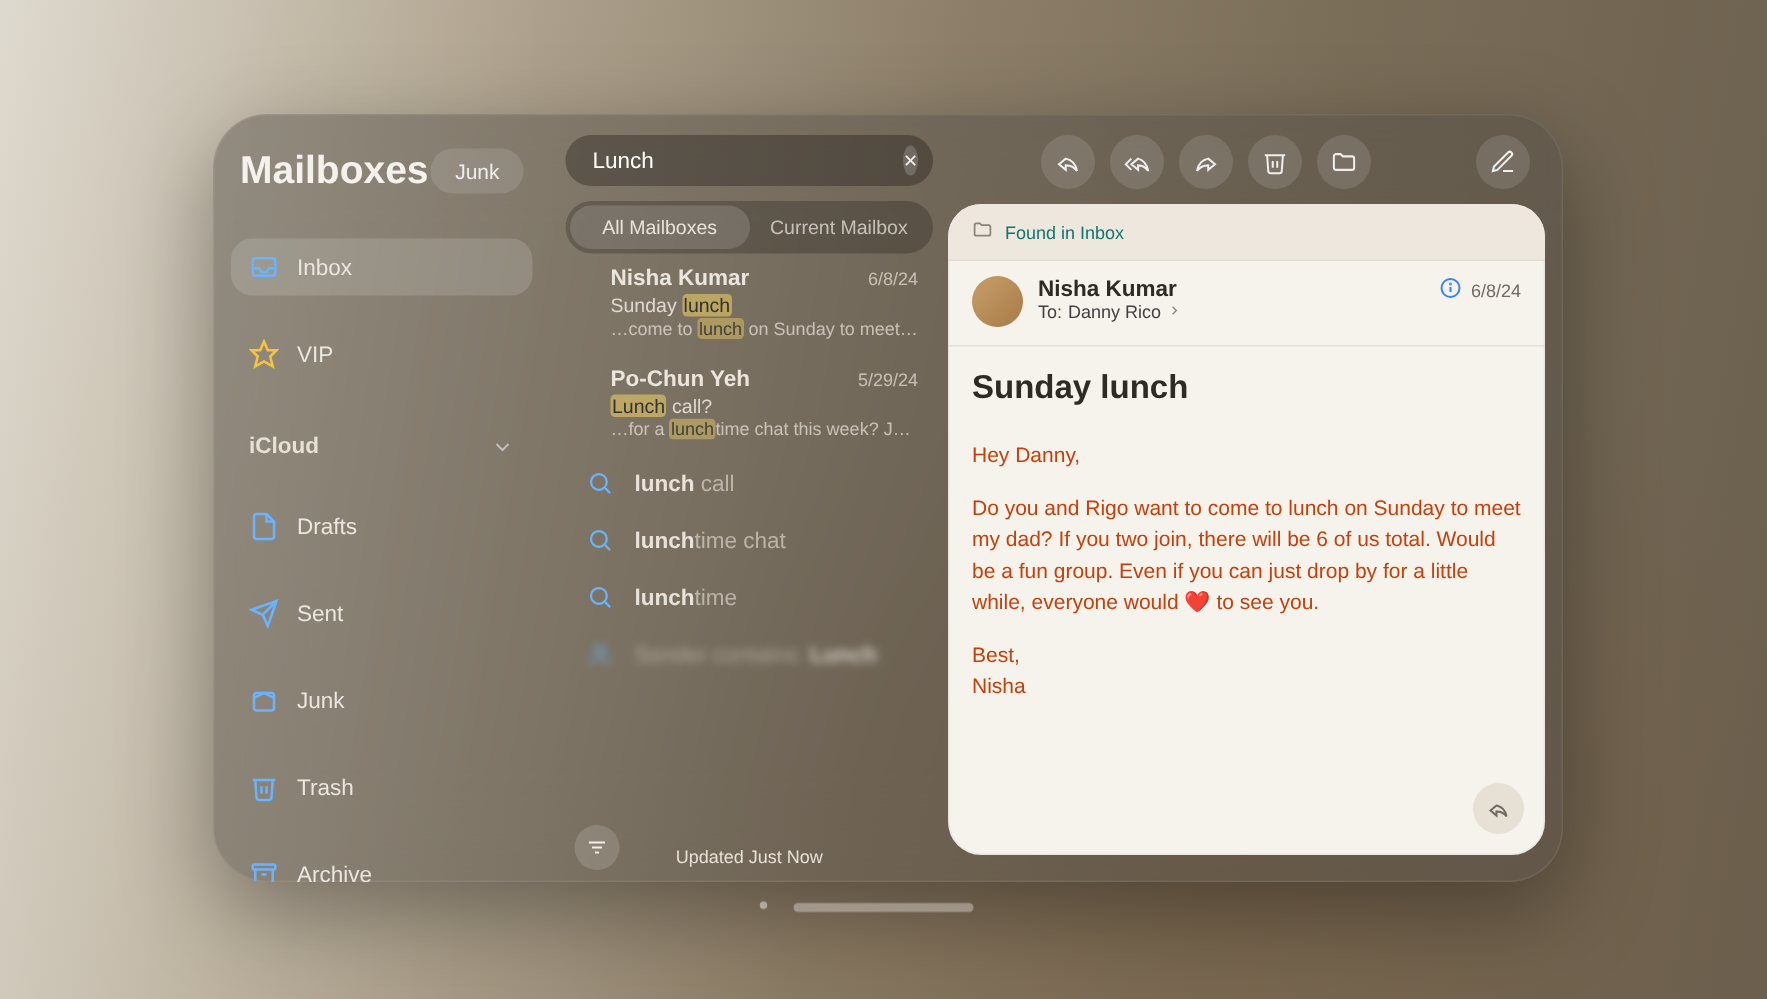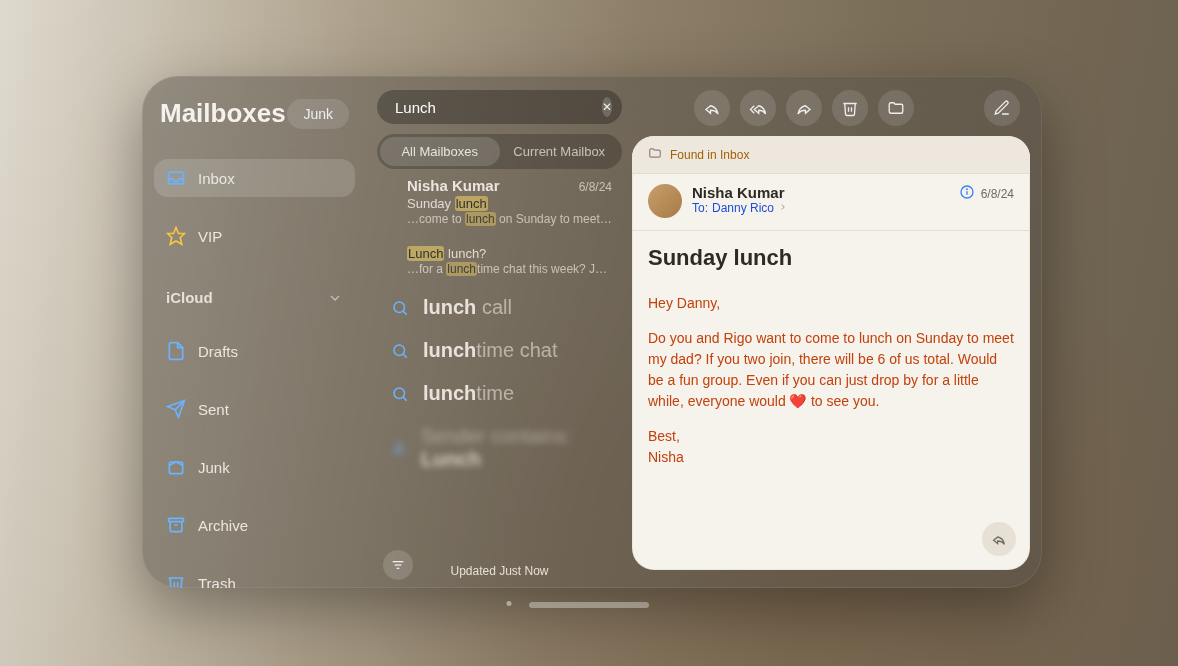--- a/index.html
+++ b/index.html
@@ -107,21 +107,21 @@
   .result .row1 { display:flex; justify-content:space-between; align-items:baseline; }
   .result .sender { font-size:15px; font-weight:600; }
   .result .date { font-size:12px; opacity:0.7; }
   .result .subj { font-size:13px; margin-top:2px; opacity:0.9; }
   .result .prev { font-size:12px; opacity:0.7; margin-top:1px; white-space:nowrap; overflow:hidden; text-overflow:ellipsis; }
   .hl { background: rgba(255,220,100,0.55); color:#2b2b2b; border-radius:3px; padding:0 1px; }
 
   .suggestion {
     display:flex; align-items:center; gap:14px;
     padding: 10px 10px 10px 14px; border-radius:12px;
-    color:#e8e3da; font-size:20px;
+    color:#e8e3da; font-size:15px;
   }
   .suggestion .sicn { width:18px; height:18px; }
   .dim { opacity:0.6; }
 
   .blurred {
     filter: blur(3px); opacity:0.8;
   }
 
   .middle-footer {
     margin-top:auto; text-align:center; font-size:12px; color:#e6e1d7; padding:6px 0 2px;
@@ -154,36 +154,36 @@
     flex:1;
     background: #f6f2ec;
     border-radius: 22px;
     overflow:hidden;
     display:flex; flex-direction:column;
     box-shadow: inset 0 0 0 1px rgba(0,0,0,0.05);
     position:relative;
   }
   .found-bar {
     background: #eee7dd;
-    font-size:12px; color:#a16207;
+    font-size:12px; color:#0f766e;
     padding:10px 16px; display:flex; align-items:center; gap:8px;
     border-bottom:1px solid #e2dbd0;
   }
   .msg-header {
     padding: 10px 16px 12px 16px;
     display:flex; align-items:flex-start; gap:10px;
     border-bottom:1px solid #e3ddd3;
   }
   .avatar {
     width:34px; height:34px; border-radius:50%;
     background: linear-gradient(135deg,#c79e6a,#a87b46);
   }
   .from-block { flex:1; }
   .from-name { font-size:15px; font-weight:700; color:#2e2a24; }
-  .to-line { font-size:12px; color:#1d4ed8; display:flex; align-items:center; gap:4px; }
+  .to-line { font-size:12px; color:#404040; display:flex; align-items:center; gap:4px; }
   .msg-date-col { text-align:right; font-size:12px; color:#6f6a62; display:flex; align-items:center; gap:6px; }
   .msg-subject {
     font-size:22px; font-weight:700; color:#2e2a24;
     padding: 14px 16px 10px 16px;
   }
   .msg-body {
     padding: 12px 16px; font-size:14px; color:#c2410c; line-height:1.5;
     flex:1;
   }
   .msg-body p { margin-bottom:14px; }
@@ -269,36 +269,36 @@
         <svg viewBox="0 0 24 24" fill="none" stroke="#6ab4ff" stroke-width="2">
             <rect x="4" y="6" width="16" height="14" rx="2"></rect>
             <path d="M4 10l8-4 8 4"></path>
           </svg>
       </span>
       <span>Junk</span>
     </div>
     <div class="nav-item">
       <span class="nav-icon">
         <svg viewBox="0 0 24 24" fill="none" stroke="#6ab4ff" stroke-width="2">
+            <polyline points="3 6 5 6 21 6"></polyline>
+            <path d="M19 6l-1 14a2 2 0 0 1-2 2H8a2 2 0 0 1-2-2L5 6"></path>
+            <path d="M10 11v6M14 11v6"></path>
+          </svg>
+      </span>
+      <span>Trash</span>
+    </div>
+    <div class="nav-item">
+      <span class="nav-icon">
+        <svg viewBox="0 0 24 24" fill="none" stroke="#6ab4ff" stroke-width="2">
             <rect x="3" y="4" width="18" height="4" rx="1"></rect>
             <path d="M5 8v10a2 2 0 0 0 2 2h10a2 2 0 0 0 2-2V8"></path>
             <line x1="10" y1="12" x2="14" y2="12"></line>
           </svg>
       </span>
       <span>Archive</span>
-    </div>
-    <div class="nav-item">
-      <span class="nav-icon">
-        <svg viewBox="0 0 24 24" fill="none" stroke="#6ab4ff" stroke-width="2">
-            <polyline points="3 6 5 6 21 6"></polyline>
-            <path d="M19 6l-1 14a2 2 0 0 1-2 2H8a2 2 0 0 1-2-2L5 6"></path>
-            <path d="M10 11v6M14 11v6"></path>
-          </svg>
-      </span>
-      <span>Trash</span>
     </div>
   </aside>
 
   <section class="middle">
     <div class="searchbar">
       <span class="mic">
         <svg viewBox="0 0 24 24" fill="none" stroke="#ddd" stroke-width="2">
             <rect x="9" y="3" width="6" height="11" rx="3"></rect>
             <path d="M5 11a7 7 0 0 0 14 0"></path>
             <line x1="12" y1="18" x2="12" y2="22"></line>
@@ -323,22 +323,26 @@
       </div>
       <div class="subj">
         <span>Sunday </span><span class="hl">lunch</span><span></span>
       </div>
       <div class="prev">
         <span>…come to </span><span class="hl">lunch</span><span> on Sunday to meet my da…</span>
       </div>
     </div>
 
     <div class="result">
+      <div class="row1">
+        <span class="sender">Po-Chun Yeh</span>
+        <span class="date">5/29/24</span>
+      </div>
       <div class="subj">
-        <span></span><span class="hl">Lunch</span><span> lunch?</span>
+        <span></span><span class="hl">Lunch</span><span> call?</span>
       </div>
       <div class="prev">
         <span>…for a </span><span class="hl">lunch</span><span>time chat this week? Just let…</span>
       </div>
     </div>
 
 
     <div class="suggestion">
       <span class="sicn">
         <svg viewBox="0 0 24 24" fill="none" stroke="#6ab4ff" stroke-width="2">

